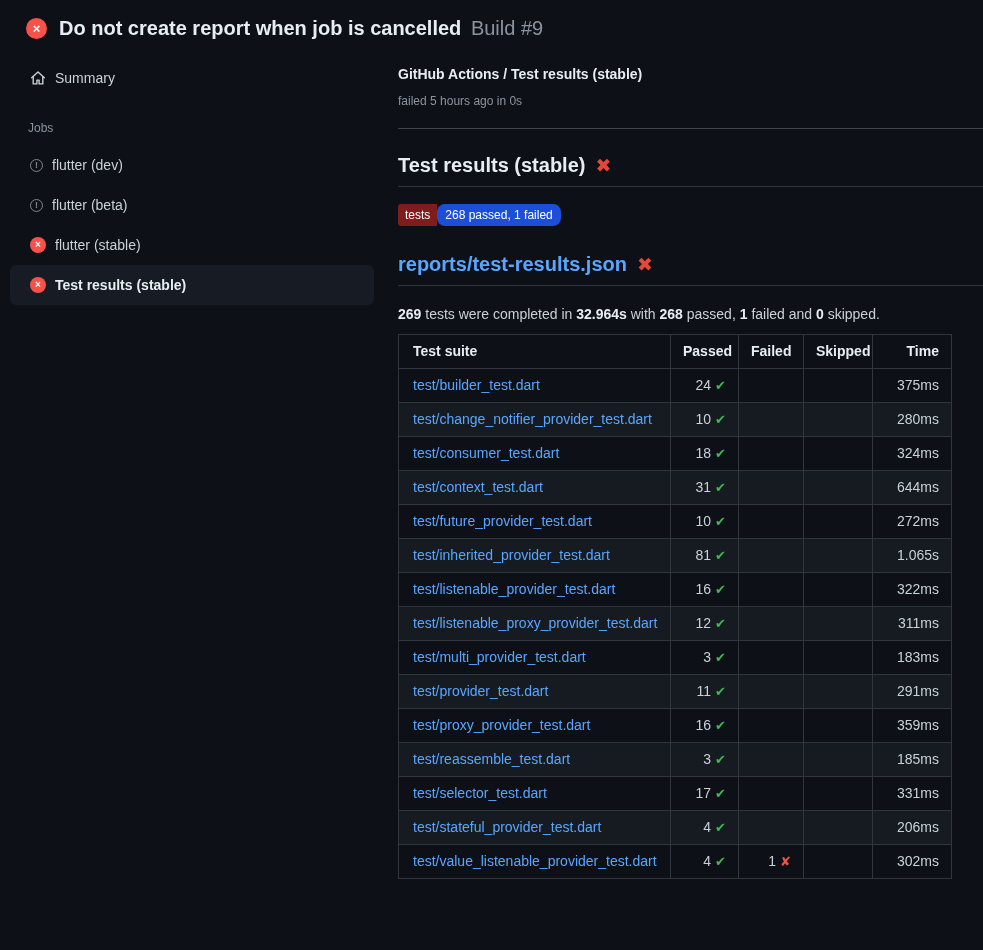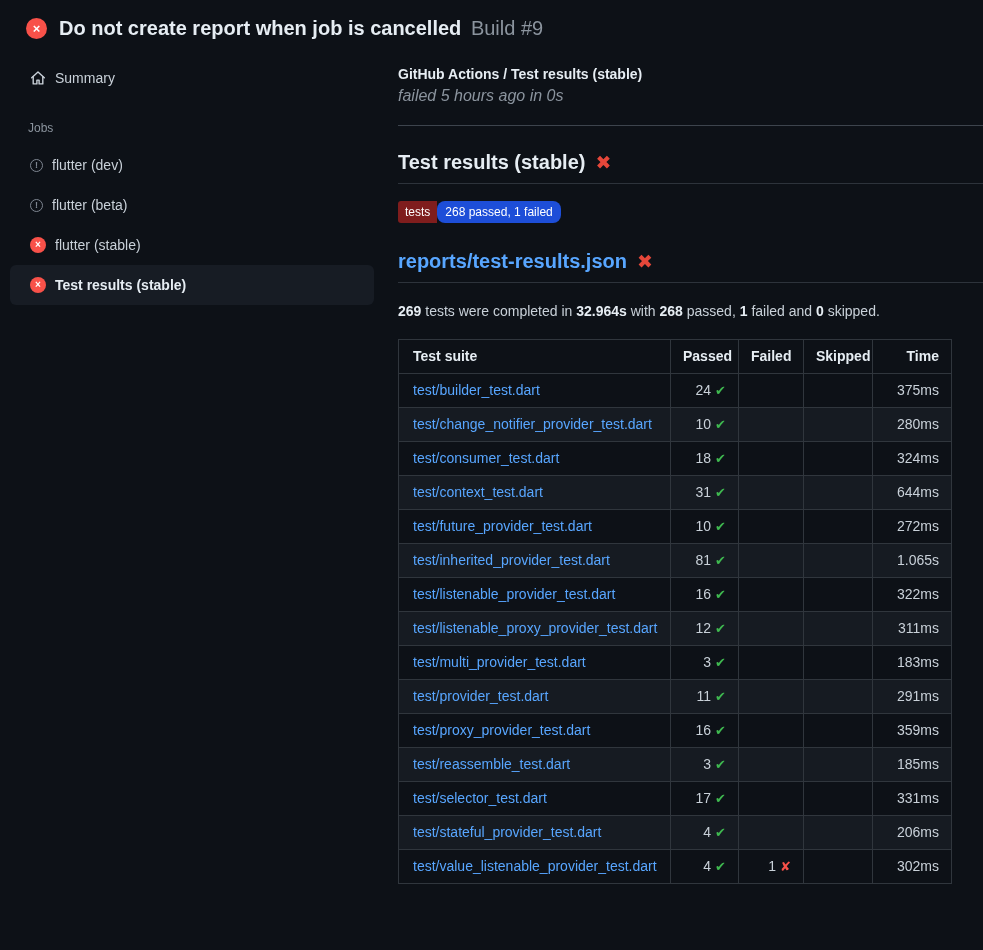--- a/index.html
+++ b/index.html
@@ -49,21 +49,21 @@
     font-size:10px; line-height:1; font-weight:700;
   }
   .job-icon.failed { background:#f85149; color:#fff; }
   .job-icon.neutral {
     background:transparent; border:1.5px solid #7d8590; color:#7d8590;
     width:13px; height:13px; font-size:9px;
   }
 
   
   .breadcrumb { font-weight:700; color:#e6edf3; }
-  .status-line { color:#8b949e; font-size:16px; margin-top:5px;font-style:italic; }
+  .status-line { color:#8b949e; font-size:12px; margin-top:12px; }
   .top-divider { border:0; border-top:1px solid #3d444d; margin-top:20px; }
 
   .section-title {
     font-size:20px; font-weight:600; color:#e6edf3;
     margin-top:25px; padding-bottom:9px; border-bottom:1px solid #2d333b;
     display:flex; align-items:center;
   }
   .x-mark { color:#e5473a; font-size:19px; margin-left:10px; font-weight:600; }
 
   .badge {
@@ -78,21 +78,21 @@
     padding-bottom:9px; border-bottom:1px solid #2d333b;
     display:flex; align-items:flex-end;
   }
   .report-title a { color:#58a6ff; text-decoration:none; cursor:pointer; }
 
   .summary-text { margin-top:20px; color:#c9d1d9; }
   .summary-text strong { color:#e6edf3; }
 
   
   table.results {
-    margin-top:20px; border-collapse:collapse; table-layout:fixed;
+    margin-top:12px; border-collapse:collapse; table-layout:fixed;
     width:553px; font-size:14px;
   }
   .results th, .results td {
     border:1px solid #30363d; padding:7px 12px; line-height:19px;
     white-space:nowrap; overflow:hidden;
   }
   .results th { color:#e6edf3; font-weight:700; text-align:right; }
   .results th.suite-col { text-align:left; padding-left:14px; }
   .results td { text-align:right; color:#c9d1d9; }
   .results td.suite-cell { text-align:left; padding-left:14px; }

